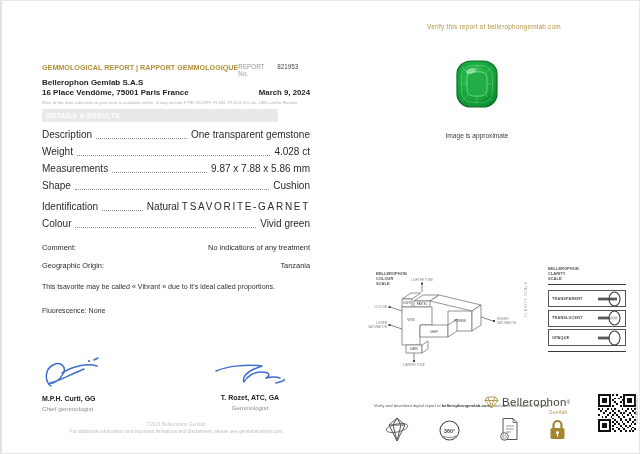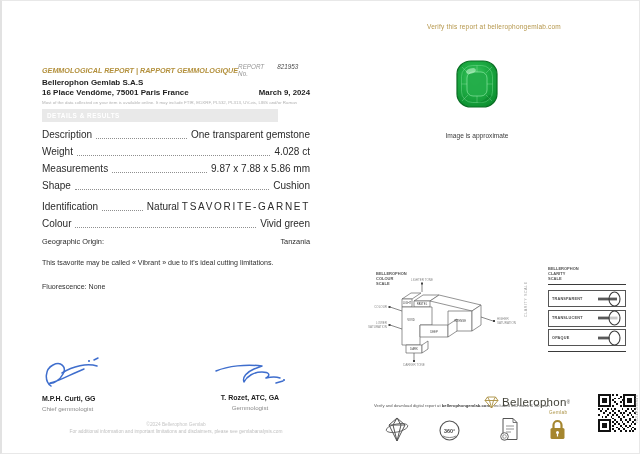--- a/index.html
+++ b/index.html
@@ -4,21 +4,21 @@
 <style>
   html,body{margin:0;padding:0;width:640px;height:454px;overflow:hidden;background:#fbfbfb;}
   *{box-sizing:border-box;font-family:"Liberation Sans",sans-serif;}
   .page{position:relative;width:640px;height:454px;background:#ffffff;border:1px solid #e8e8e8;border-left:2px solid #e2e2e2;}
 
   
   .verify-top{position:absolute;left:425px;top:22px;font-size:6.5px;color:#b5964a;letter-spacing:.2px;}
 
   
   .hdr{position:absolute;left:40px;top:62px;width:268px;}
-  .hdr-row1{display:flex;align-items:center;font-style:italic;}
+  .hdr-row1{display:flex;align-items:flex-start;}
   .rpt-title{font-size:7.2px;font-weight:bold;color:#b3903c;white-space:nowrap;line-height:9px;}
   .repno-group{margin-left:auto;padding-right:20px;display:flex;gap:13px;align-items:baseline;}
   .repno-label{font-size:6.3px;color:#979797;}
   .repno-value{font-size:6.3px;color:#4a4a4a;}
   .company{font-size:8px;font-weight:bold;color:#1e1e1e;line-height:9.5px;margin-top:1px;}
   .addr-row{display:flex;align-items:baseline;}
   .address{font-size:8px;font-weight:bold;color:#1e1e1e;line-height:9.5px;text-align:center;}
   .doc-date{margin-left:auto;font-size:7.8px;font-weight:bold;color:#1e1e1e;}
   .hdr-note{font-size:4.4px;color:#b2b2b2;margin-top:3px;line-height:5px;white-space:nowrap;}
   .section-bar{margin-top:4px;width:236px;height:13px;background:#e9e9e9;color:#ffffff;font-size:6.4px;font-weight:bold;letter-spacing:.5px;line-height:13px;padding-left:5px;}
@@ -115,26 +115,30 @@
       <span class="f-label">Identification</span>
       <span class="f-dots"></span>
       <span class="f-value"><span>Natural </span><span class="spaced">TSAVORITE-GARNET</span></span>
     </div>
     <div class="field-row">
       <span class="f-label">Colour</span>
       <span class="f-dots"></span>
       <span class="f-value">Vivid green</span>
     </div>
 
+    <div class="kv-row kv-first">
+      <span>Comment:</span>
+      <span>No indications of any treatment</span>
+    </div>
     <div class="kv-row">
       <span>Geographic Origin:</span>
       <span>Tanzania</span>
     </div>
 
-    <div class="note-line">This tsavorite may be called « Vibrant » due to it's ideal cutting limitations.</div>
+    <div class="note-line">This tsavorite may be called « Vibrant » due to it's ideal called proportions.</div>
     <div class="fluor-line">Fluorescence: None</div>
   </div>
 
   <div class="sig-left">
     <svg width="62" height="33" viewBox="0 0 62 33">
       <g fill="none" stroke="#2f62c9" stroke-width="1.5" stroke-linecap="round" stroke-linejoin="round" opacity="0.92">
         <path d="M9 29 C2 24 3 12 11 8 C19 4 25 10 21 17 C18 23 11 27 8 26 C16 25 29 17 42 12"></path>
         <path d="M20 16 C31 9 45 6 55 9"></path>
         <path d="M52 3 l4 -2"></path>
       </g>

